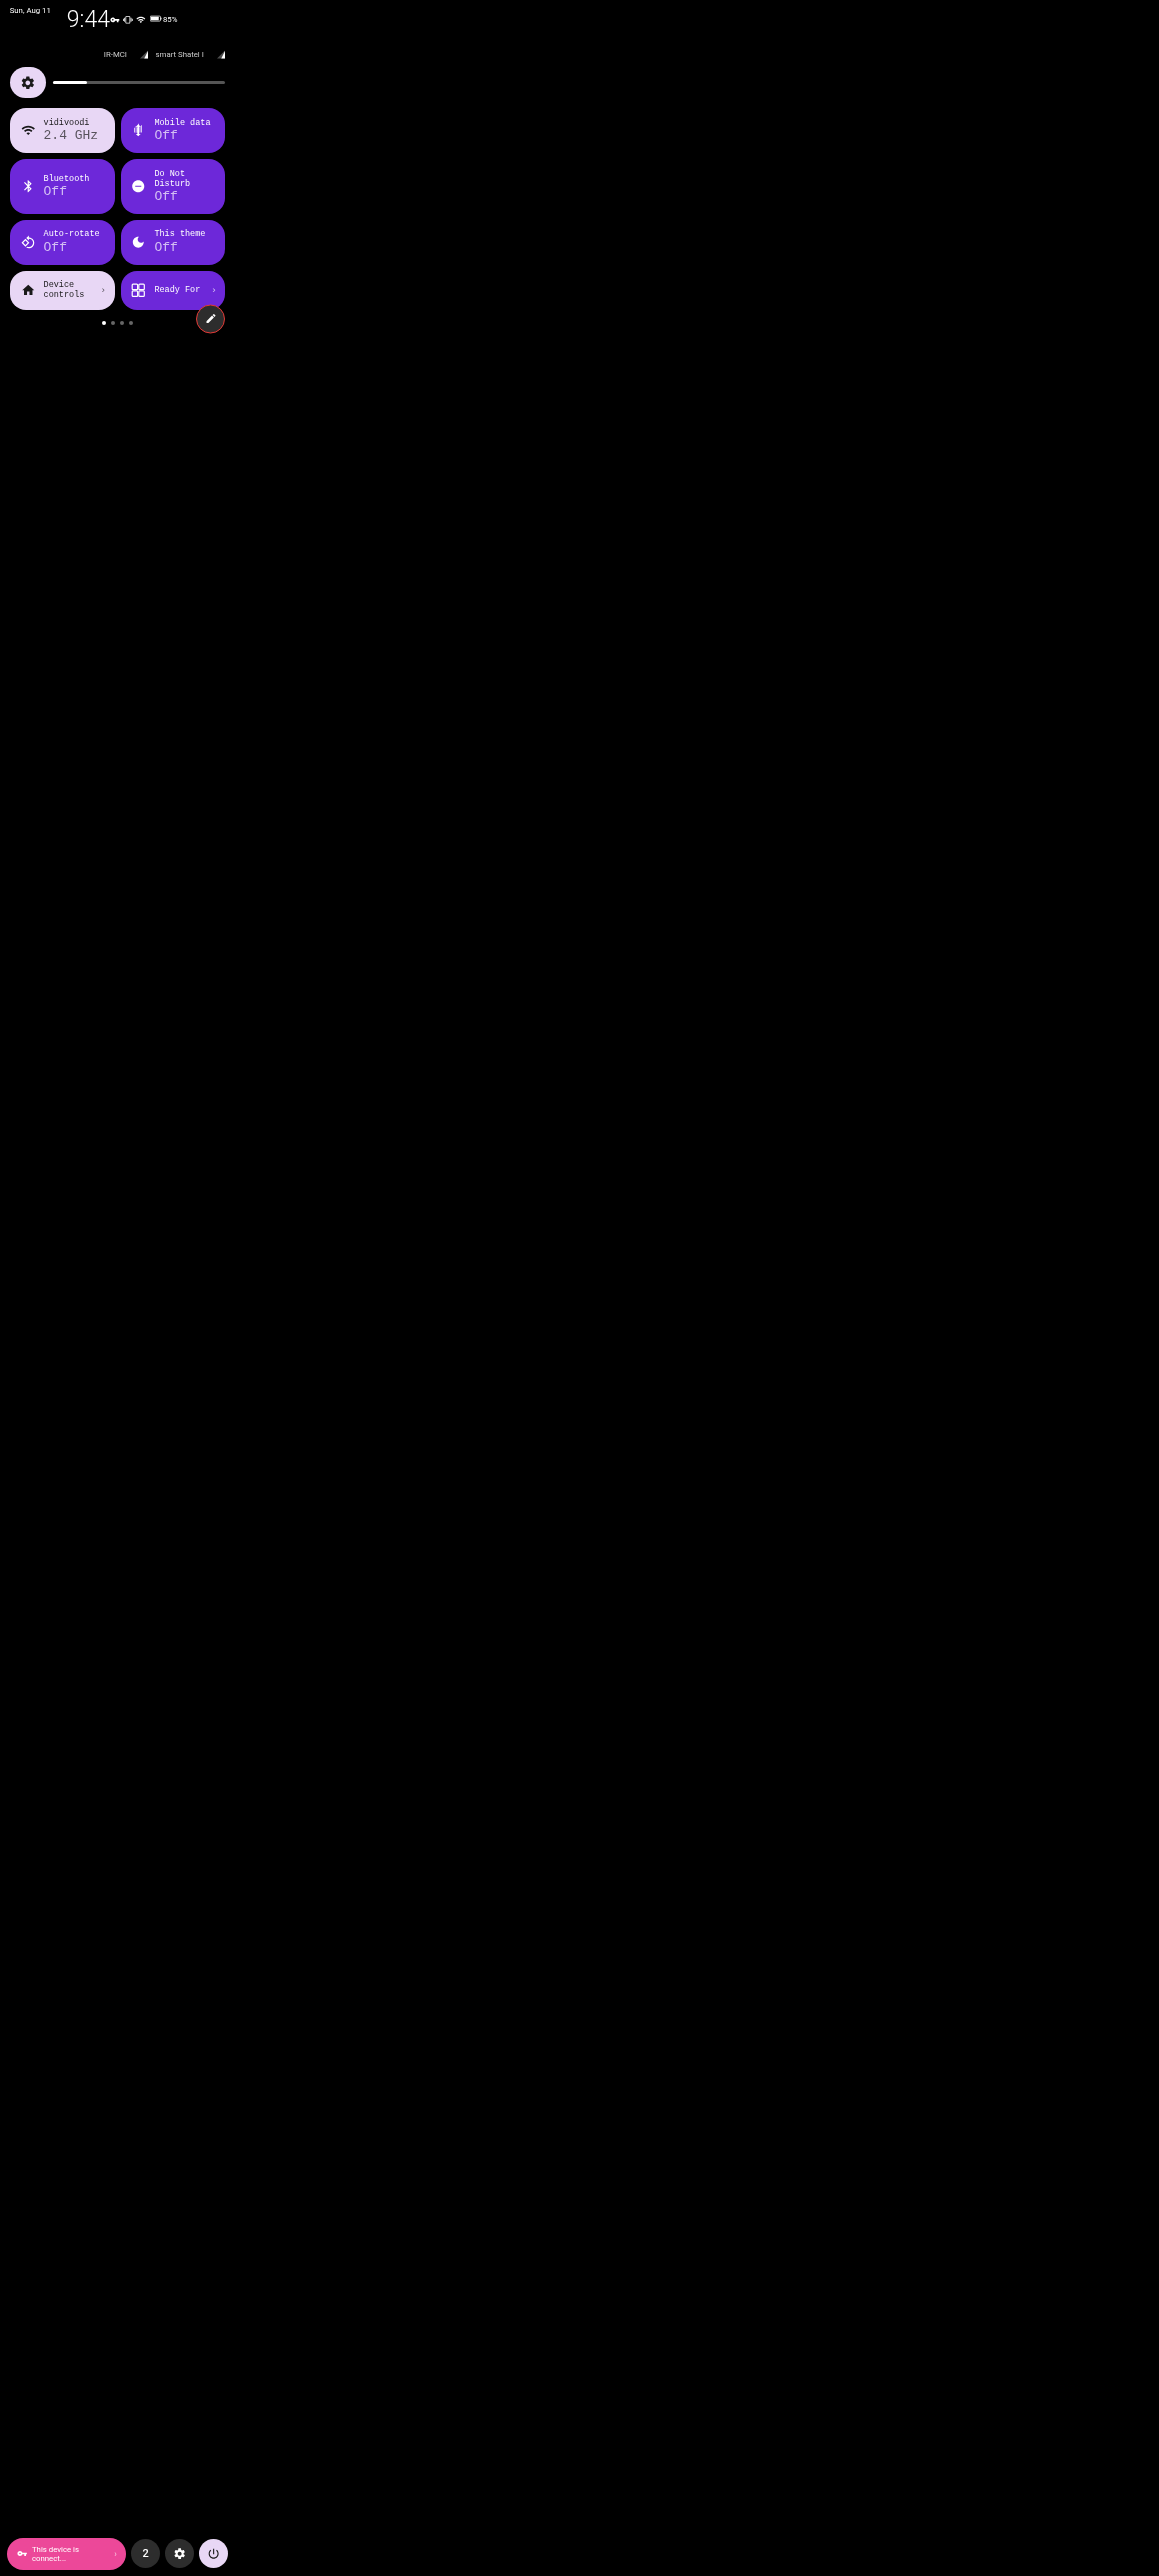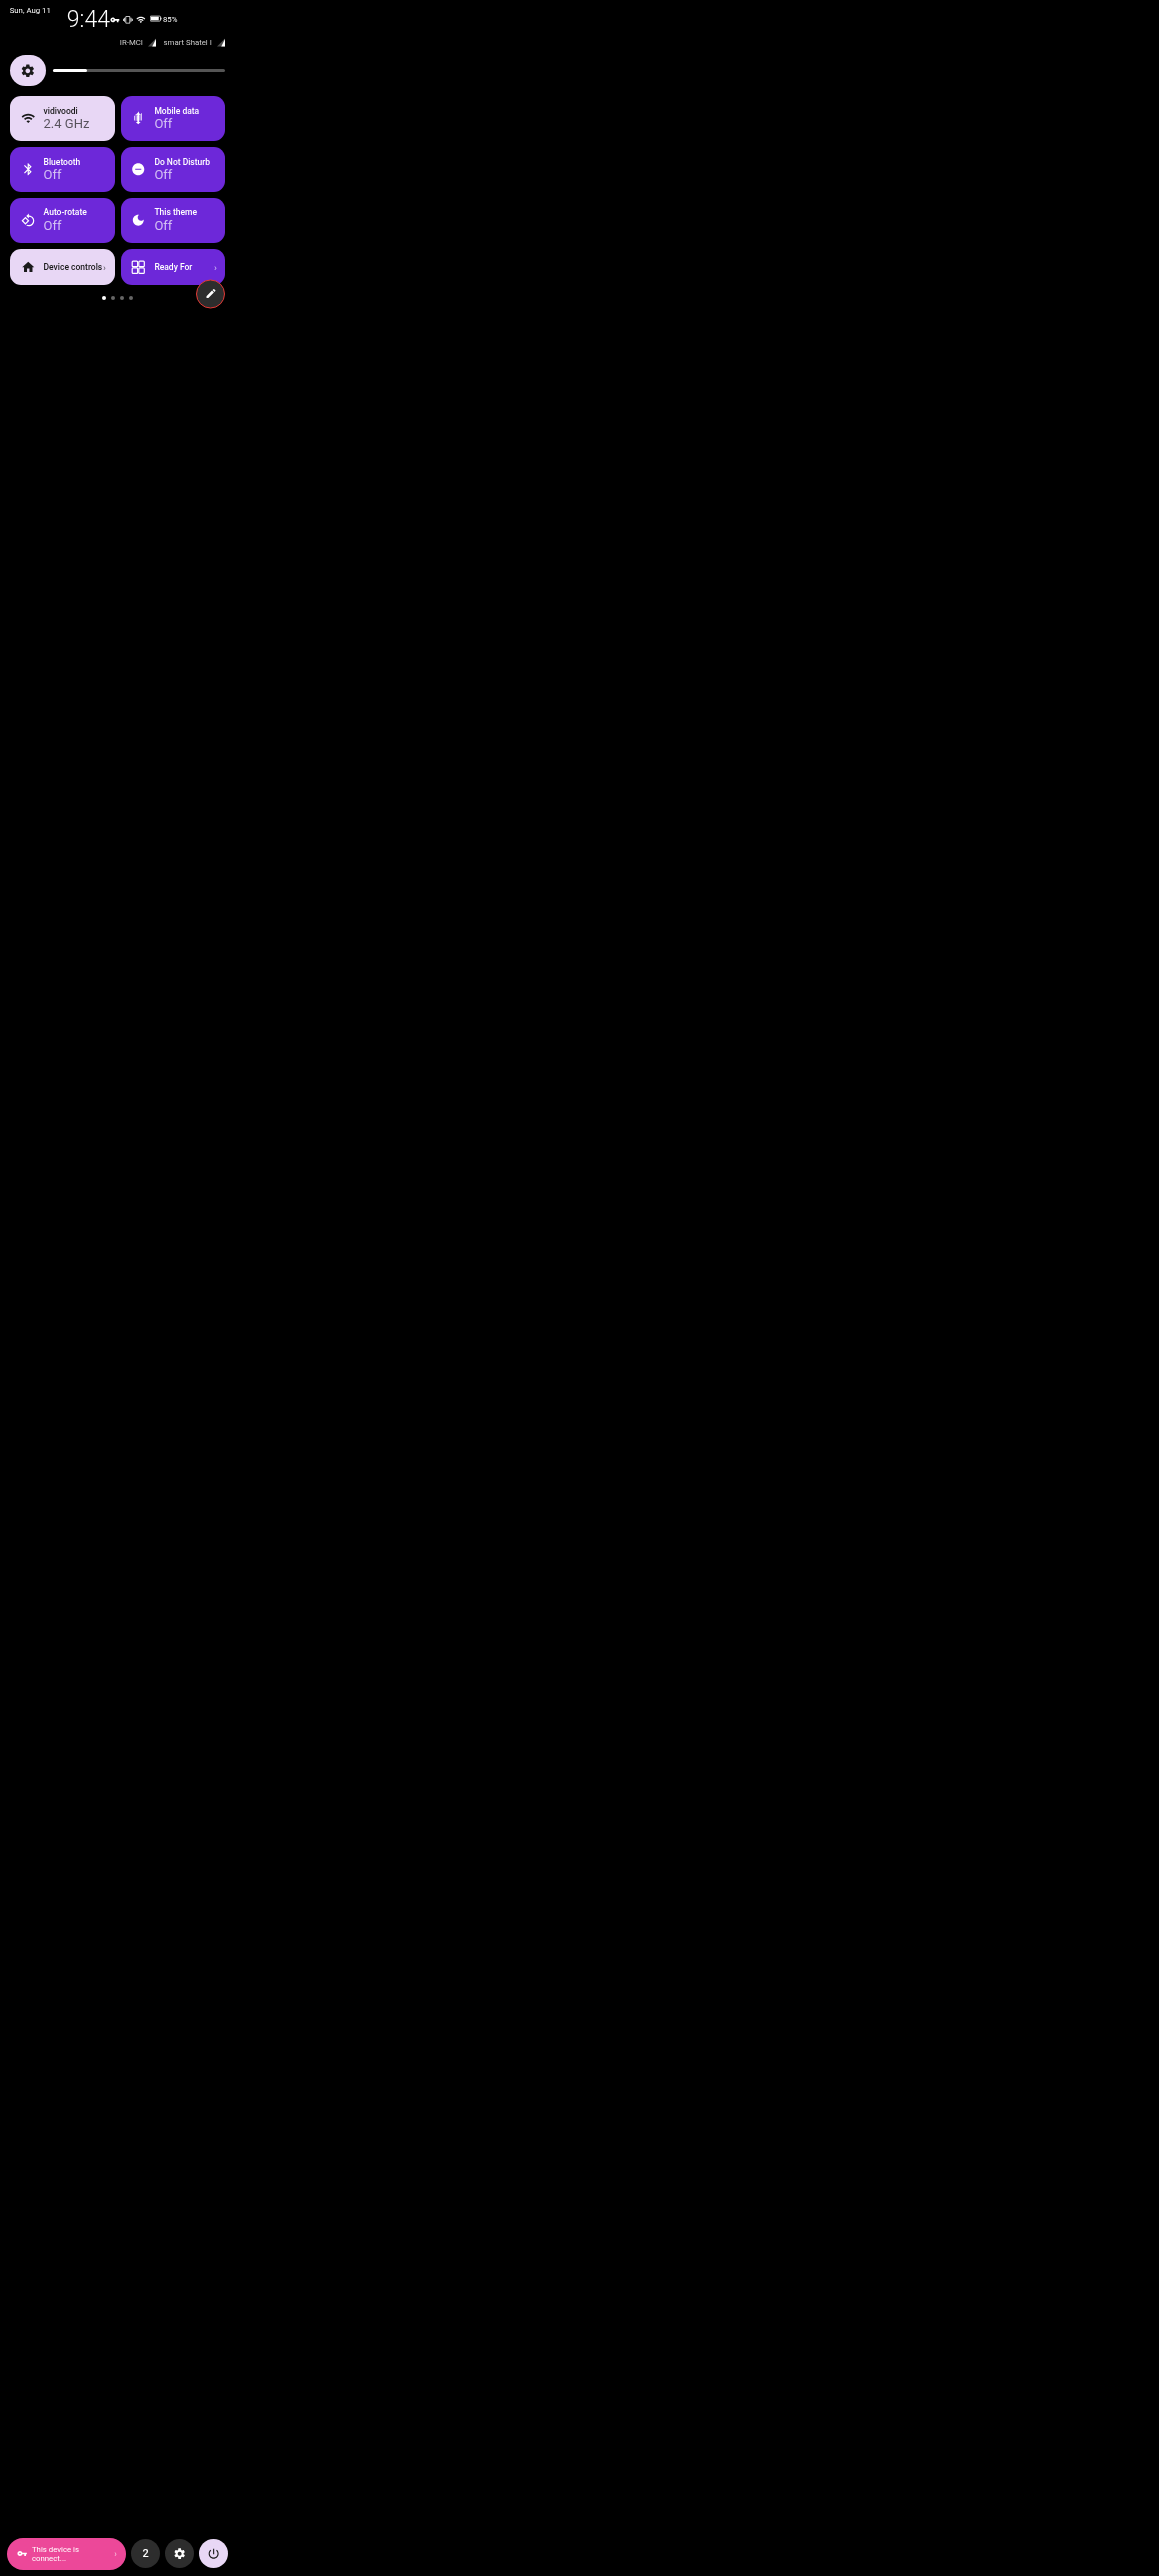--- a/index.html
+++ b/index.html
@@ -53,21 +53,22 @@
       align-items: center;
       gap: 7.2px;
       padding: 2.4px 9.7px 4.8px;
       font-size: 7.8px;
       color: #ccc;
     }
 
     .carrier-item {
       display: flex;
       align-items: flex-end;
-      gap: 5px;
+      gap: 13px;
+      margin-top: 12px;
     }
 
     .brightness-row {
       padding: 3.6px 9.7px 9.7px;
       display: flex;
       align-items: center;
       gap: 7.2px;
     }
 
     .brightness-pill {
@@ -97,27 +98,28 @@
     }
 
     .tiles-grid {
       padding: 0 9.7px;
       display: grid;
       grid-template-columns: 1fr 1fr;
       gap: 6px;
     }
 
     .tile {
-      border-radius: 11px;
+      border-radius: 16px;
       padding: 9.7px 9.7px;
       display: flex;
       align-items: center;
       gap: 7.2px;
       cursor: pointer;
       position: relative;
+      font-family: Liberation Mono, monospace;
     }
 
     .tile.active {
       background: #e8d7f5;
       color: #1a1a1a;
     }
 
     .tile.inactive {
       background: #6d28d9;
       color: #fff;

